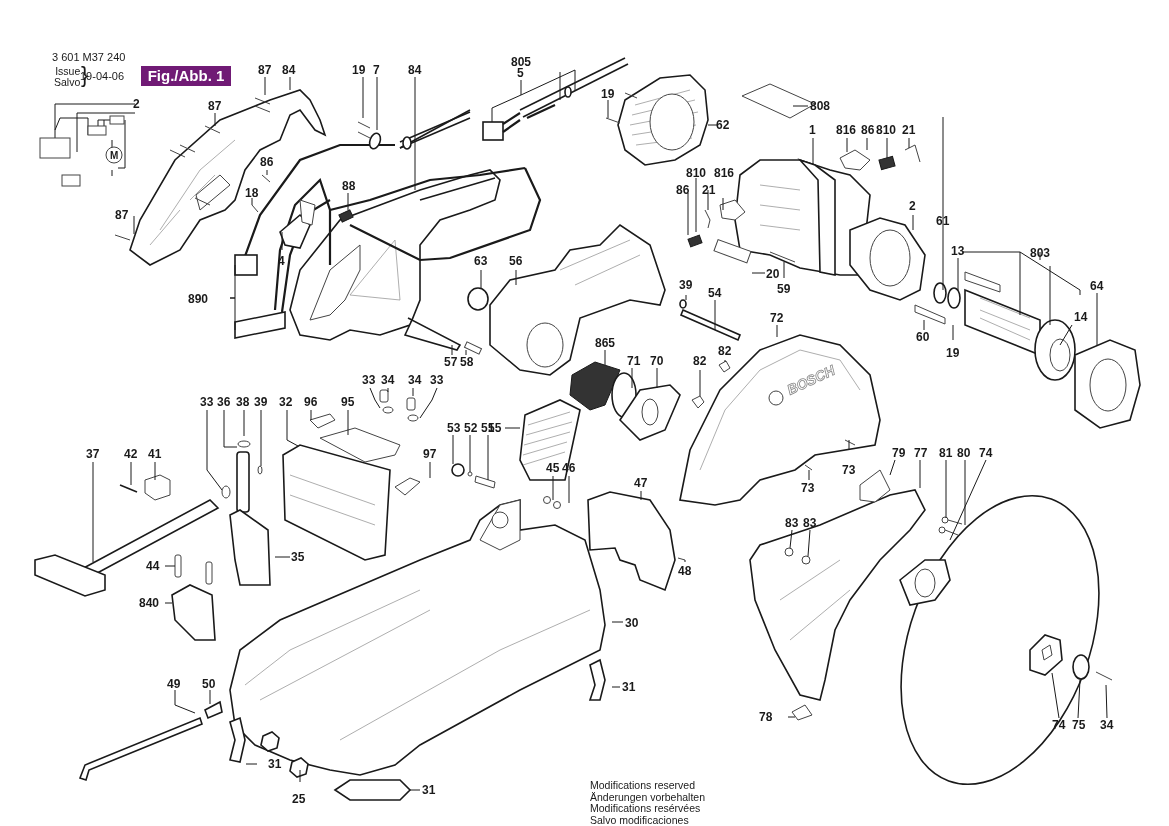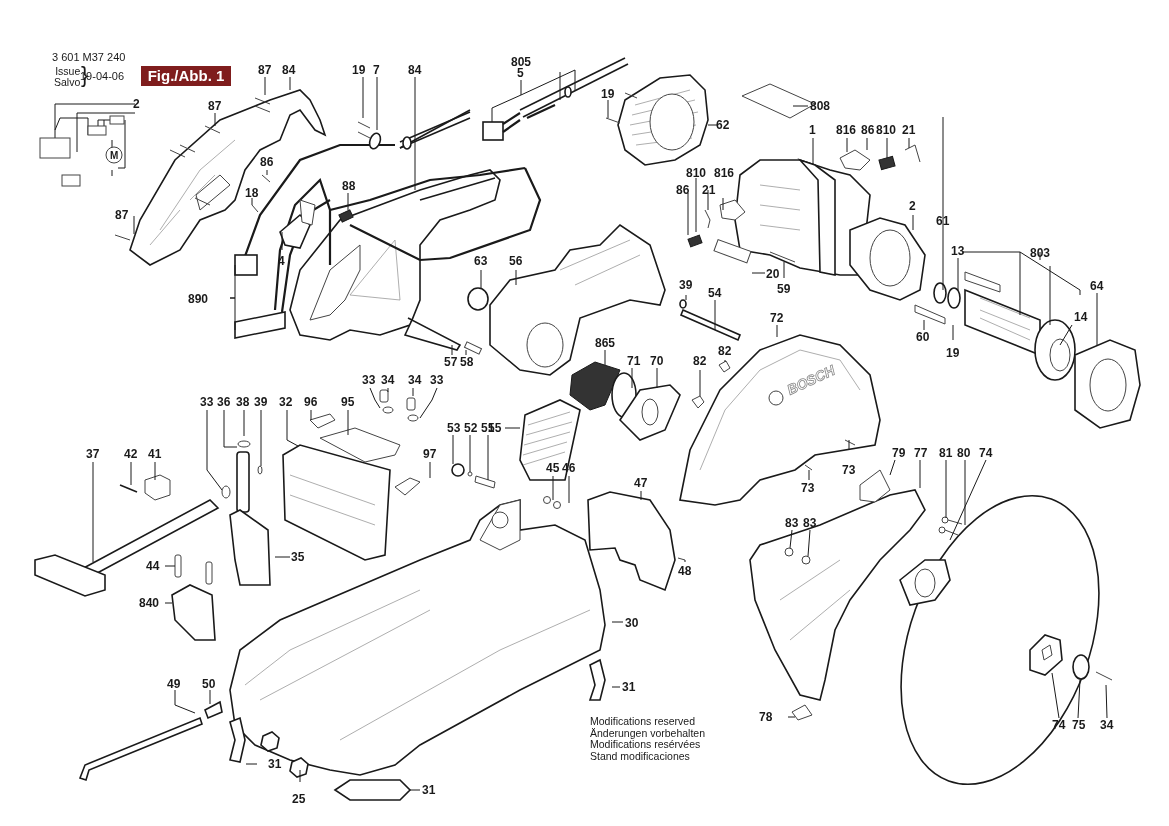--- a/index.html
+++ b/index.html
@@ -3,31 +3,31 @@
 <meta charset="utf-8">
 <style>
   html, body { margin:0; padding:0; background:#ffffff; }
   body { width:1169px; height:826px; position:relative; overflow:hidden;
          font-family:"Liberation Sans", sans-serif; color:#1a1a1a; }
   #header { position:absolute; left:0; top:0; width:260px; height:100px; }
   .docnum { position:absolute; left:52px; top:51px; font-size:11px; }
   .issue-lbl { position:absolute; left:54px; top:66px; font-size:10.5px; line-height:11px;text-align:right; }
   .brace { position:absolute; left:81px; top:64px; font-size:22px; line-height:22px; font-weight:300; }
   .issue-date { position:absolute; left:80px; top:70px; font-size:11px; }
-  .figbox { position:absolute; left:141px; top:66px; width:90px; height:20px; background:#7f1d1d;
+  .figbox { position:absolute; left:141px; top:66px; width:90px; height:20px; background:#701a75;
             color:#fff; font-size:15px; font-weight:bold; line-height:20px; text-align:center; }
   #diagram { position:absolute; left:0; top:0; }
   .callout { font-family:"Liberation Sans", sans-serif; font-size:12px; font-weight:bold; fill:#1a1a1a; }
   .part { fill:#ffffff; stroke:#1a1a1a; stroke-width:1.6; }
   .part-thin { fill:#ffffff; stroke:#444; stroke-width:1; }
   .inner { fill:none; stroke:#999; stroke-width:0.8; }
   .lead { stroke:#1a1a1a; stroke-width:1; fill:none; }
   .dark { fill:#333; stroke:#1a1a1a; stroke-width:1; }
   .wire { fill:none; stroke:#1a1a1a; stroke-width:2.2; }
-  #notes { position:absolute; left:590px; top:716px; font-size:10.5px; line-height:11.5px; }
+  #notes { position:absolute; left:590px; top:780px; font-size:10.5px; line-height:11.5px; }
 </style>
 </head>
 <body>
 
 <div id="header">
   <div class="docnum">3 601 M37 240</div>
   <div class="issue-lbl">
     <div>Issue</div>
     <div>Salvo</div>
   </div>
@@ -396,14 +396,14 @@
     <text class="callout" x="1052" y="729">74</text>
     <text class="callout" x="1072" y="729">75</text>
     <text class="callout" x="1100" y="729">34</text>
   </g>
 </svg>
 
 <div id="notes">
   <div>Modifications reserved</div>
   <div>Änderungen vorbehalten</div>
   <div>Modifications resérvées</div>
-  <div>Stand modificaciones</div>
+  <div>Salvo modificaciones</div>
 </div>
 
 </body></html>

